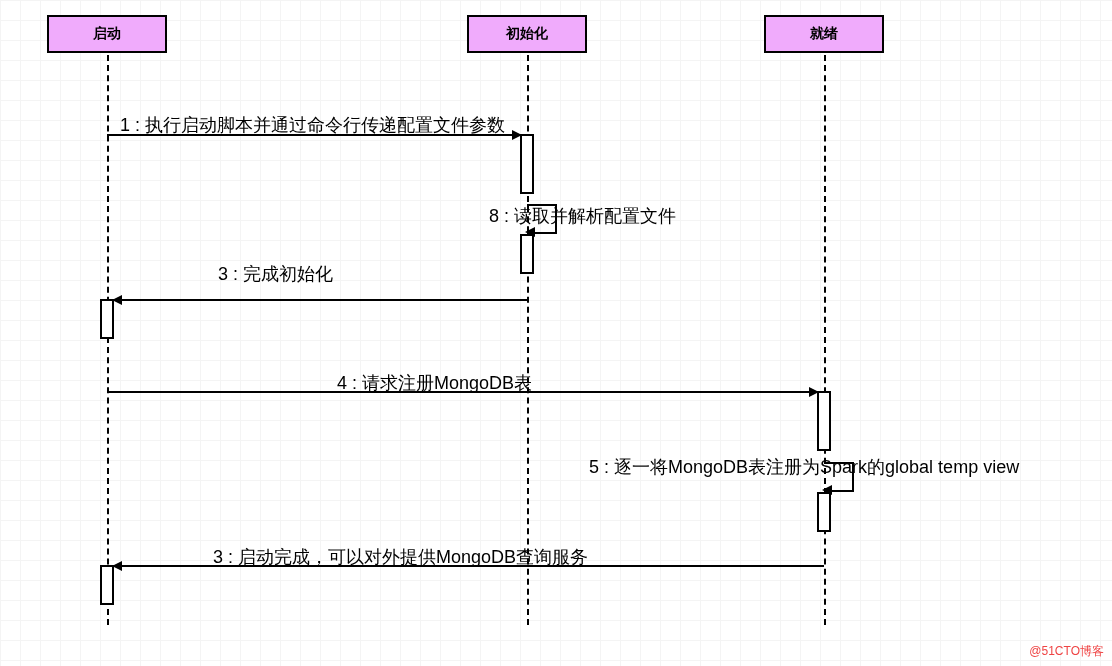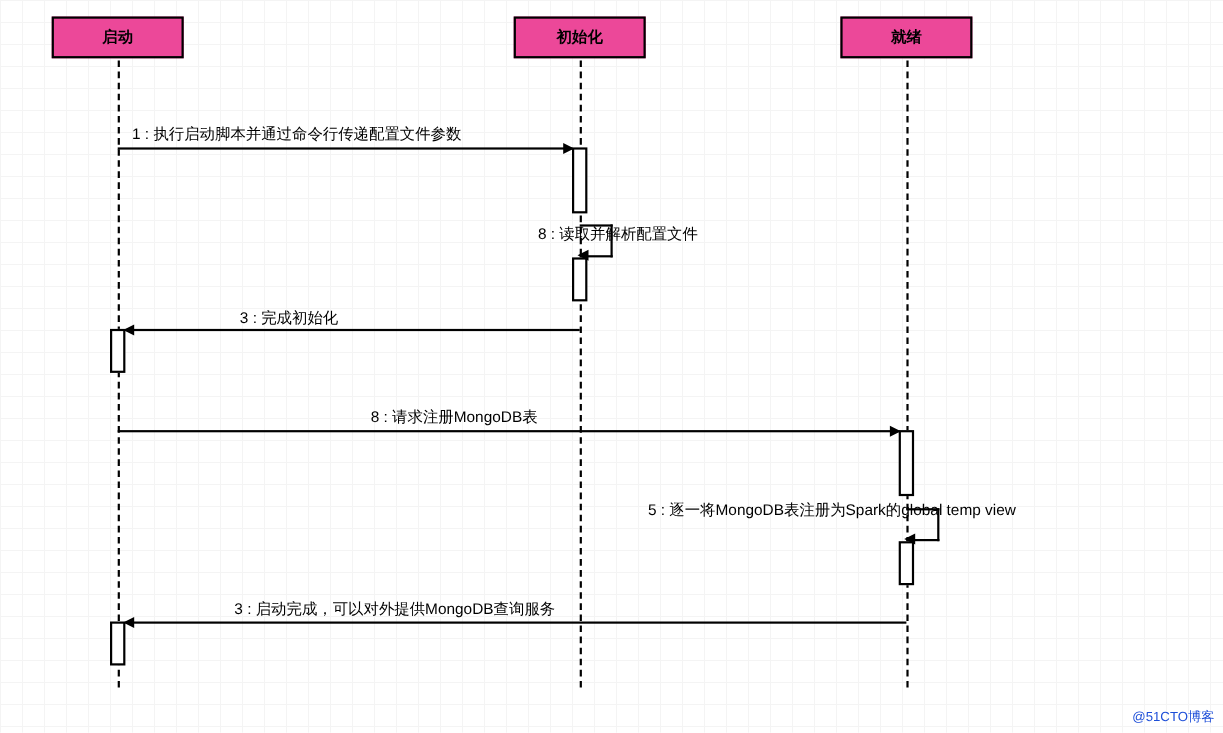--- a/index.html
+++ b/index.html
@@ -12,21 +12,21 @@
       #ffffff;
     width: 1112px;
     height: 666px;
     position: relative;
     overflow: hidden;
   }
   .participant {
     position: absolute;
     top: 15px;
     border: 2px solid #000;
-    background: #ec4899;
+    background: #f0abfc;
     padding: 8px 0;
     text-align: center;
     font-weight: bold;
     width: 120px;
     transform: translateX(-50%);
   }
   .lifeline {
     position: absolute;
     top: 55px;
     width: 0;
@@ -57,41 +57,41 @@
     content: "";
     position: absolute;
     left: -2px; top: -4px;
     border-right: 10px solid #000;
     border-top: 5px solid transparent;
     border-bottom: 5px solid transparent;
   }
   .msg-label {
     position: absolute;
     white-space: nowrap;
-    font-size: 14px;
+    font-size: 18px;
   }
   .self-loop {
     position: absolute;
     border-top: 2px solid #000;
     border-right: 2px solid #000;
     border-bottom: 2px solid #000;
     width: 30px;
   }
   .self-loop::after {
     content: "";
     position: absolute;
     left: -2px; bottom: -5px;
     border-right: 10px solid #000;
     border-top: 5px solid transparent;
     border-bottom: 5px solid transparent;
   }
   .watermark {
     position: absolute;
     right: 8px; bottom: 6px;
-    color: #1d4ed8;
+    color: #ef4444;
     font-size: 12px;
   }
 </style>
 </head>
 <body>
 
 <div class="participant" style="left:107px">启动</div>
 <div class="participant" style="left:527px">初始化</div>
 <div class="participant" style="left:824px">就绪</div>
 
@@ -106,24 +106,24 @@
 <div class="activation" style="left:824px; top:492px; height:40px"></div>
 <div class="activation" style="left:107px; top:565px; height:40px"></div>
 
 <div class="arrow right" style="left:107px; top:134px; width:413px"></div>
 <div class="msg-label" style="left:120px; top:113px">1 : 执行启动脚本并通过命令行传递配置文件参数</div>
 
 <div class="self-loop" style="left:527px; top:204px; height:30px"></div>
 <div class="msg-label" style="left:489px; top:204px">8 : 读取并解析配置文件</div>
 
 <div class="arrow left" style="left:114px; top:299px; width:413px"></div>
-<div class="msg-label" style="left:218px; top:281px">3 : 完成初始化</div>
+<div class="msg-label" style="left:218px; top:262px">3 : 完成初始化</div>
 
 <div class="arrow right" style="left:107px; top:391px; width:710px"></div>
-<div class="msg-label" style="left:337px; top:371px">8 : 请求注册MongoDB表</div>
+<div class="msg-label" style="left:337px; top:371px">4 : 请求注册MongoDB表</div>
 
 <div class="self-loop" style="left:824px; top:462px; height:30px"></div>
 <div class="msg-label" style="left:589px; top:455px">5 : 逐一将MongoDB表注册为Spark的global temp view</div>
 
 <div class="arrow left" style="left:114px; top:565px; width:710px"></div>
 <div class="msg-label" style="left:213px; top:545px">3 : 启动完成，可以对外提供MongoDB查询服务</div>
 
 <div class="watermark">@51CTO博客</div>
 
 </body></html>

